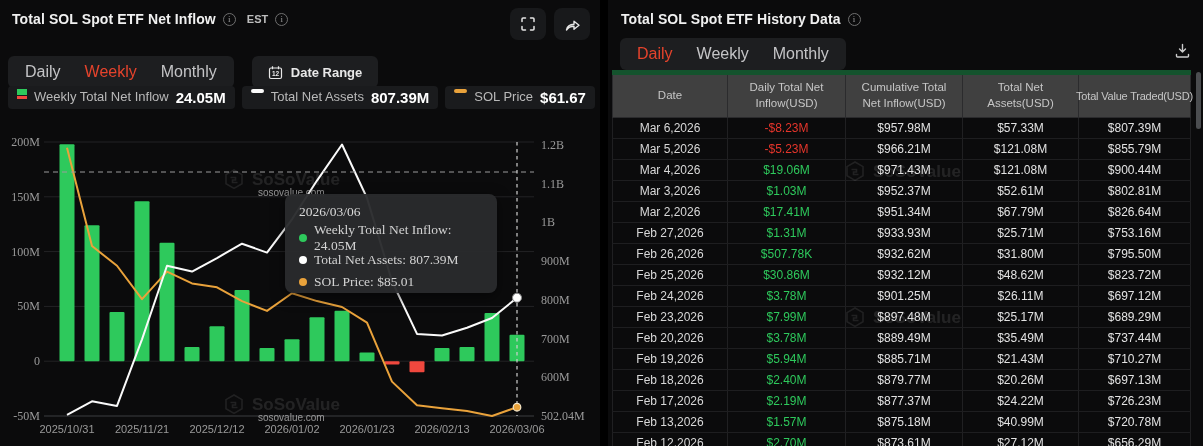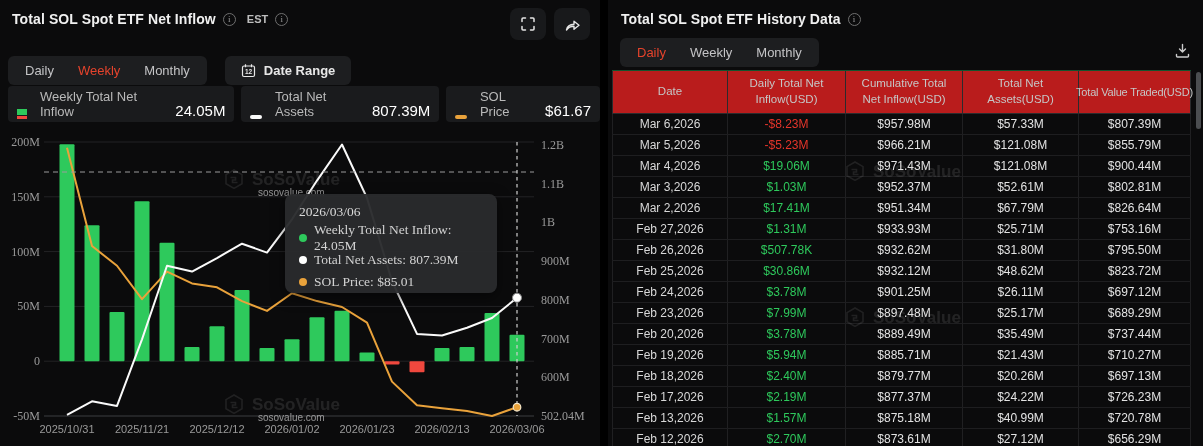--- a/index.html
+++ b/index.html
@@ -18,30 +18,30 @@
                display:inline-block; font-family:"Liberation Serif", serif; }
   .est-label { font-size:11px; font-weight:700; color:#bdbdbd; margin-left:4px; }
   .head-actions { position:absolute; top:8px; right:10px; display:flex; gap:8px; z-index:6; }
   .icon-btn { width:36px; height:32px; background:#18191b; border:none; border-radius:8px;
               display:flex; align-items:center; justify-content:center; cursor:pointer; }
 
   
   .controls-row { position:absolute; top:56px; left:8px; display:flex; gap:18px; z-index:6; }
   .tab-group { display:flex; align-items:center; background:#1d1e20; border-radius:6px;
                padding:4px 6px; gap:2px; }
-  .tab-item { font-size:13px; color:#c4c4c6; padding:3px 11px; border-radius:4px; cursor:pointer; white-space:nowrap; }
+  .tab-item { font-size:16px; color:#c4c4c6; padding:3px 11px; border-radius:4px; cursor:pointer; white-space:nowrap; }
   .tab-item.active { color:#e5432c; }
   .date-range { display:flex; align-items:center; gap:8px; background:#1d1e20; border:none;
                 border-radius:6px; padding:0 16px; color:#e8e8e8; font-size:13px;
                 font-weight:700; cursor:pointer; }
   .legend-row { position:absolute; top:86px; left:8px; display:flex; gap:7px; z-index:6; }
-  .legend-chip { display:flex; align-items:flex-end; gap:13px; background:#1a1b1d;
+  .legend-chip { display:flex; align-items:flex-start; gap:7px; background:#1a1b1d;
                  border-radius:4px; padding:3px 9px; cursor:pointer; }
   .legend-label { font-size:13px; color:#b9b9b9; }
-  .legend-value { font-size:15px; font-weight:400; color:#ffffff; }
+  .legend-value { font-size:15px; font-weight:700; color:#ffffff; }
   .sw-bar { width:10px; height:10px; display:inline-block; }
   .sw-bar .g { width:10px; height:6px; background:#2ec95c; }
   .sw-bar .r { width:10px; height:3px; background:#f0483e; margin-top:1px; }
   .sw-dash { width:13px; height:4px; border-radius:2px; display:inline-block; }
 
   
   #chart-svg { position:absolute; inset:0; z-index:2; }
   .tooltip { position:absolute; left:285px; top:194px; width:212px; height:99px; z-index:8;
              background:rgba(42,43,45,.96); border-radius:8px; padding:10px 12px 8px 14px;
              font-family:"Liberation Serif", serif; box-shadow:0 4px 14px rgba(0,0,0,.5); }
@@ -53,21 +53,21 @@
   .wm { position:absolute; display:flex; align-items:center; gap:6px; z-index:4;
         color:rgba(255,255,255,.10); font-weight:700; font-size:17px; pointer-events:none; }
   .wm svg { opacity:.9; }
   .wm .dom { position:absolute; left:36px; top:19px; font-size:10px; font-weight:400;
              color:rgba(255,255,255,.55); white-space:nowrap; }
 
   
   .dl-btn { position:absolute; top:42px; right:12px; background:none; border:none; cursor:pointer; z-index:6; }
   .history-table { position:absolute; top:70px; left:4px; width:579px; z-index:3; }
   .thead { display:grid; grid-template-columns:116px 118px 117px 116px 112px;
-           border-top:1px solid #14532d; border-bottom:1px solid #2b2b2d; background:#b91c1c; }
+           border-top:5px solid #14532d; border-bottom:1px solid #2b2b2d; background:#404040; }
   .th { font-size:11.5px; color:#c6c6c6; text-align:center; display:flex; align-items:center;
         justify-content:center; padding:4px 6px; min-height:42px; border-right:1px solid #2b2b2d; line-height:1.35; }
   .th:first-child { border-left:1px solid #2b2b2d; }
   .th:last-child { font-size:11px; letter-spacing:-.2px; white-space:nowrap; padding:4px 1px; }
   .tr { display:grid; grid-template-columns:116px 118px 117px 116px 112px; height:21px;
         border-bottom:1px solid #1e1e20; }
   .td { font-size:12px; color:#e3e3e3; text-align:center; line-height:20px;
         border-right:1px solid #202022; overflow:hidden; white-space:nowrap; }
   .td:first-child { border-left:1px solid #202022; color:#d8d8d8; }
   .td.pos { color:#2ec95c; }

